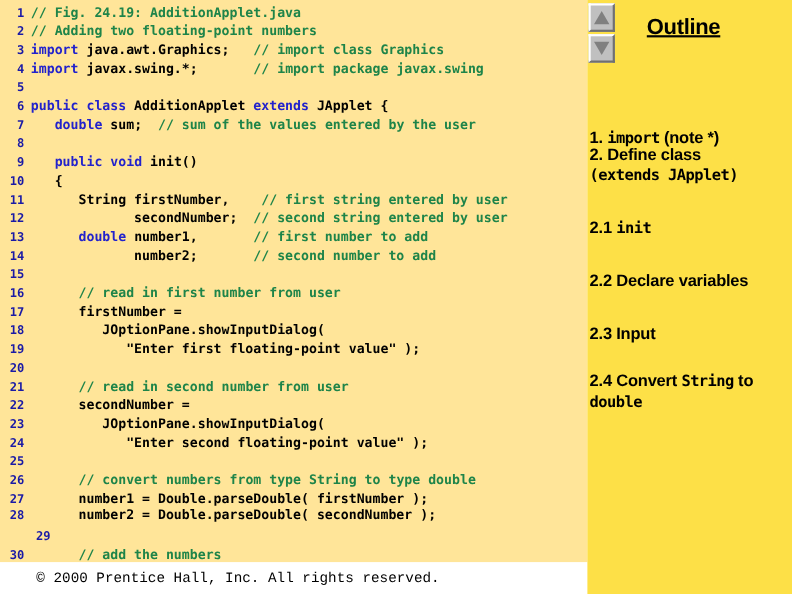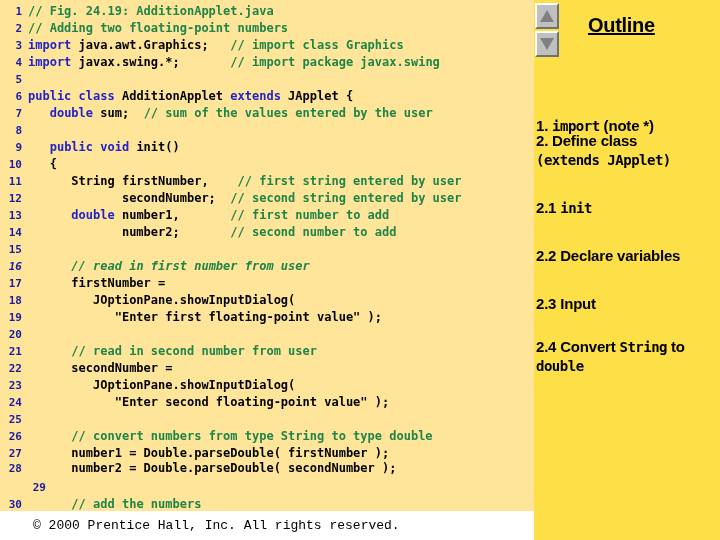--- a/index.html
+++ b/index.html
@@ -156,21 +156,21 @@
     <div class="code-line" style="position: absolute; left: 0px; top: 88px; width: 534px;"><span class="lineno">6</span><span class="codetext"><span class="kw">public class</span><span class="pl"> AdditionApplet </span><span class="kw">extends</span><span class="pl"> JApplet {</span></span></div>
     <div class="code-line" style="position: absolute; left: 0px; top: 105px; width: 534px;"><span class="lineno">7</span><span class="codetext"><span class="pl">   </span><span class="kw">double</span><span class="pl"> sum;  </span><span class="cm">// sum of the values entered by the user</span></span></div>
     <div class="code-line" style="position: absolute; left: 0px; top: 122px; width: 534px;"><span class="lineno">8</span><span class="codetext"><span class="pl"></span></span></div>
     <div class="code-line" style="position: absolute; left: 0px; top: 139px; width: 534px;"><span class="lineno">9</span><span class="codetext"><span class="pl">   </span><span class="kw">public void</span><span class="pl"> init()</span></span></div>
     <div class="code-line" style="position: absolute; left: 0px; top: 156px; width: 615px;"><span class="lineno">10</span><span class="codetext"><span class="pl">   {</span></span></div>
     <div class="code-line" style="position: absolute; left: 0px; top: 173px; width: 534px;"><span class="lineno">11</span><span class="codetext"><span class="pl">      String firstNumber,    </span><span class="cm">// first string entered by user</span></span></div>
     <div class="code-line" style="position: absolute; left: 0px; top: 190px; width: 534px;"><span class="lineno">12</span><span class="codetext"><span class="pl">             secondNumber;  </span><span class="cm">// second string entered by user</span></span></div>
     <div class="code-line" style="position: absolute; left: 0px; top: 207px; width: 534px;"><span class="lineno">13</span><span class="codetext"><span class="pl">      </span><span class="kw">double</span><span class="pl"> number1,       </span><span class="cm">// first number to add</span></span></div>
     <div class="code-line" style="position: absolute; left: 0px; top: 224px; width: 466px;"><span class="lineno">14</span><span class="codetext"><span class="pl">             number2;       </span><span class="cm">// second number to add</span></span></div>
     <div class="code-line" style="position: absolute; left: 0px; top: 241px; width: 534px;"><span class="lineno">15</span><span class="codetext"><span class="pl"></span></span></div>
-    <div class="code-line" style="position: absolute; left: 0px; top: 258px; width: 534px; font-style: italic;"><span class="lineno">16</span><span class="codetext"><span class="pl">      </span><span class="cm">// read in first number from user</span></span></div>
+    <div class="code-line" style="position: absolute; left: 0px; top: 258px; width: 534px;"><span class="lineno">16</span><span class="codetext"><span class="pl">      </span><span class="cm">// read in first number from user</span></span></div>
     <div class="code-line" style="position: absolute; left: 0px; top: 275px; width: 534px;"><span class="lineno">17</span><span class="codetext"><span class="pl">      firstNumber =</span></span></div>
     <div class="code-line" style="position: absolute; left: 0px; top: 292px; width: 534px;"><span class="lineno">18</span><span class="codetext"><span class="pl">         JOptionPane.showInputDialog(</span></span></div>
     <div class="code-line" style="position: absolute; left: 0px; top: 309px; width: 534px;"><span class="lineno">19</span><span class="codetext"><span class="pl">            "Enter first floating-point value" );</span></span></div>
     <div class="code-line" style="position: absolute; left: 0px; top: 326px; width: 534px;"><span class="lineno">20</span><span class="codetext"><span class="pl"></span></span></div>
     <div class="code-line" style="position: absolute; left: 0px; top: 343px; width: 534px; padding-left: 41px;"><span class="lineno">21</span><span class="codetext"><span class="pl">      </span><span class="cm">// read in second number from user</span></span></div>
     <div class="code-line" style="position: absolute; left: 0px; top: 360px; width: 534px;"><span class="lineno">22</span><span class="codetext"><span class="pl">      secondNumber =</span></span></div>
     <div class="code-line" style="position: absolute; left: 0px; top: 377px; width: 534px;"><span class="lineno">23</span><span class="codetext"><span class="pl">         JOptionPane.showInputDialog(</span></span></div>
     <div class="code-line" style="position: absolute; left: 0px; top: 394px; width: 534px;"><span class="lineno">24</span><span class="codetext"><span class="pl">            "Enter second floating-point value" );</span></span></div>
     <div class="code-line" style="position: absolute; left: 0px; top: 411px; width: 534px;"><span class="lineno">25</span><span class="codetext"><span class="pl"></span></span></div>
     <div class="code-line" style="position: absolute; left: 0px; top: 428px; width: 534px;"><span class="lineno">26</span><span class="codetext"><span class="pl">      </span><span class="cm">// convert numbers from type String to type double</span></span></div>

